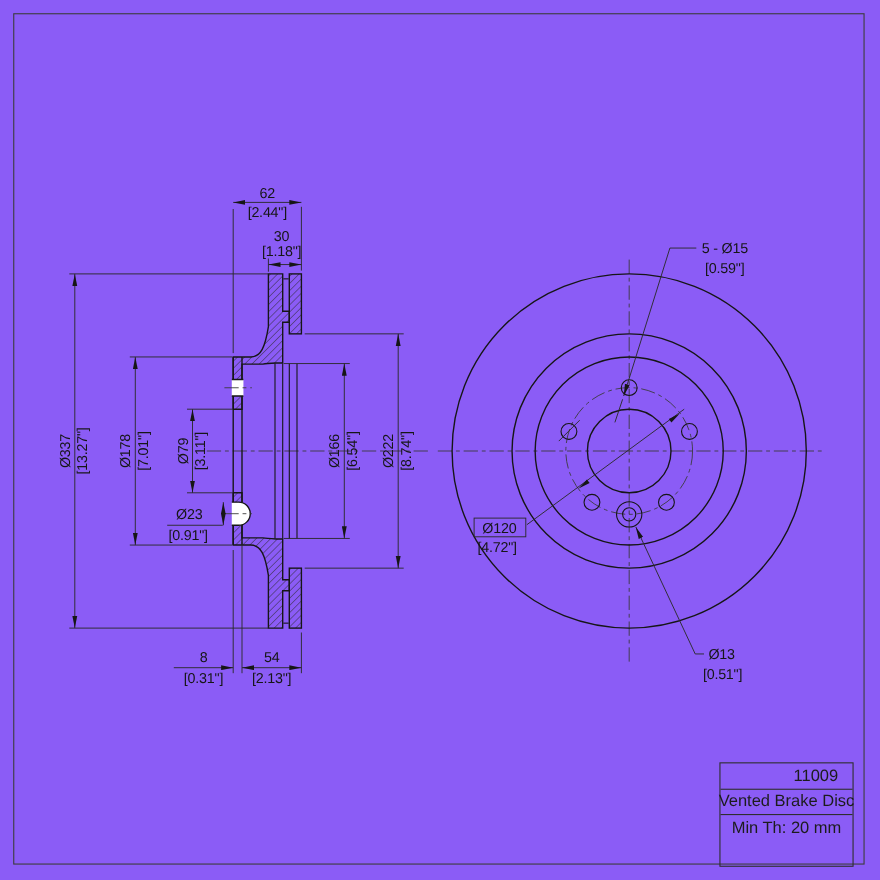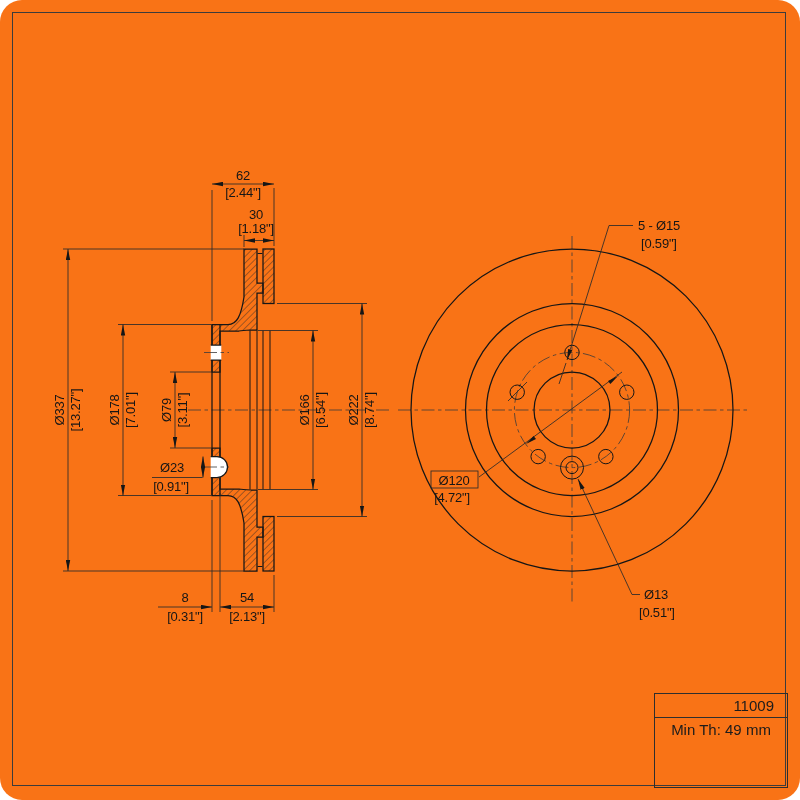--- a/index.html
+++ b/index.html
@@ -1,29 +1,29 @@
 <!DOCTYPE html>
 <html><head>
 <meta charset="utf-8">
 <style>
   html,body{margin:0;padding:0;background:#fff;}
-  #stage{position:relative;width:800px;height:800px;background:#f97316;overflow:hidden;
-         font-family:"Liberation Sans", sans-serif;border-radius:22px;}
+  #stage{position:relative;width:800px;height:800px;background:#8b5cf6;overflow:hidden;
+         font-family:"Liberation Sans", sans-serif;}
   #frame{position:absolute;left:12px;top:12px;width:774px;height:774px;
          border:1.4px solid #3c3c3c;box-sizing:border-box;}
   svg{position:absolute;left:0;top:0;}
   svg text{fill:#161616;font-family:"Liberation Sans", sans-serif;font-size:13px;letter-spacing:-0.2px;}
   .out{stroke:#161616;stroke-width:1.25;fill:none;}
   .med{stroke:#161616;stroke-width:1.0;fill:none;}
   .thin{stroke:#2b2b2b;stroke-width:0.85;fill:none;}
   .cl{stroke:#3a3a3a;stroke-width:0.8;fill:none;stroke-dasharray:13 3.5 3.5 3.5;}
   .hatch{fill:url(#hp);stroke:#161616;stroke-width:1.25;}
   .white{fill:#ffffff;}
   .mid{text-anchor:middle;}
-  #ttable{position:absolute;left:654px;top:693px;width:134px;height:95px;
+  #ttable{position:absolute;left:654px;top:693px;width:122px;height:95px;
           border:1px solid #2e2e2e;box-sizing:border-box;font-size:15px;color:#1c1c1c;}
   #ttable .trow{height:23.5px;border-bottom:1px solid #2e2e2e;box-sizing:border-box;
           display:flex;align-items:center;justify-content:center;white-space:nowrap;}
   #ttable .trow:last-child{border-bottom:none;}
   #ttable .trow.rnum{justify-content:flex-end;padding-right:13px;}
 </style>
 </head>
 <body>
 
 <div id="stage">
@@ -184,15 +184,16 @@
       <g>
         <path class="thin" d="M640,594.5 L632,594.5 L578,479" fill="none" marker-end="url(#arr)"></path>
         <text x="644" y="599">Ø13</text>
         <text x="639" y="617">[0.51"]</text>
       </g>
     </g>
   </svg>
 
   <div id="ttable">
     <div class="trow rnum">11009</div>
-    <div class="trow">Min Th: 49 mm</div>
+    <div class="trow">Vented Brake Disc</div>
+    <div class="trow">Min Th: 20 mm</div>
   </div>
 </div>
 
 </body></html>

